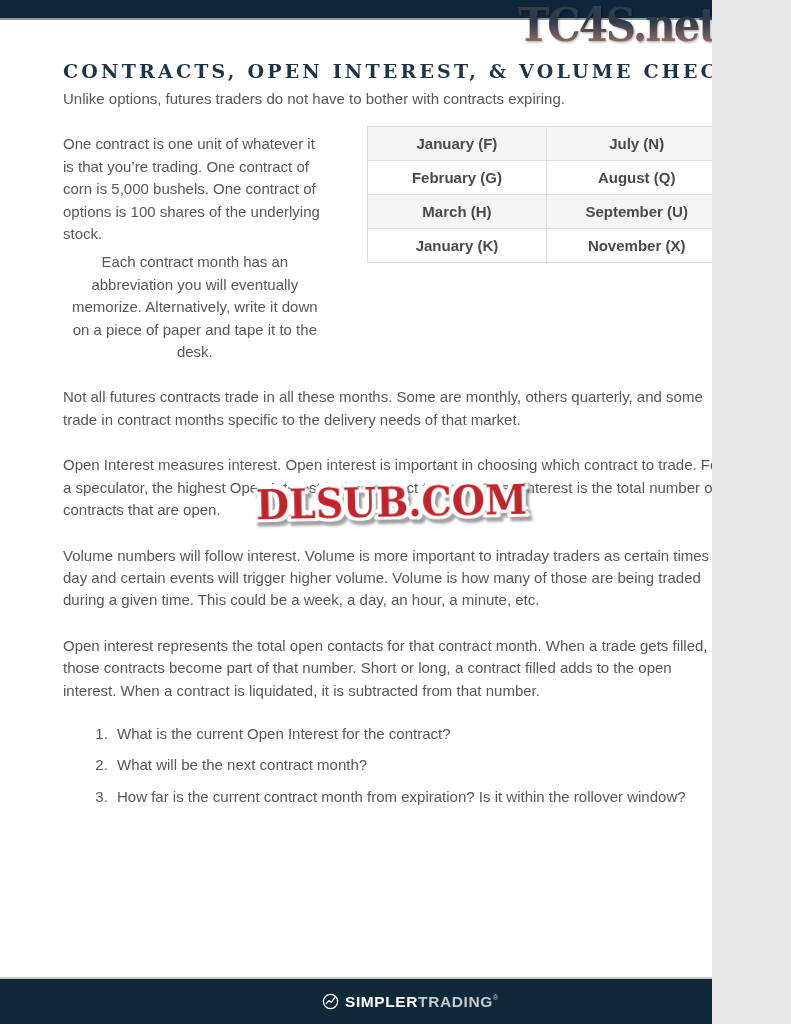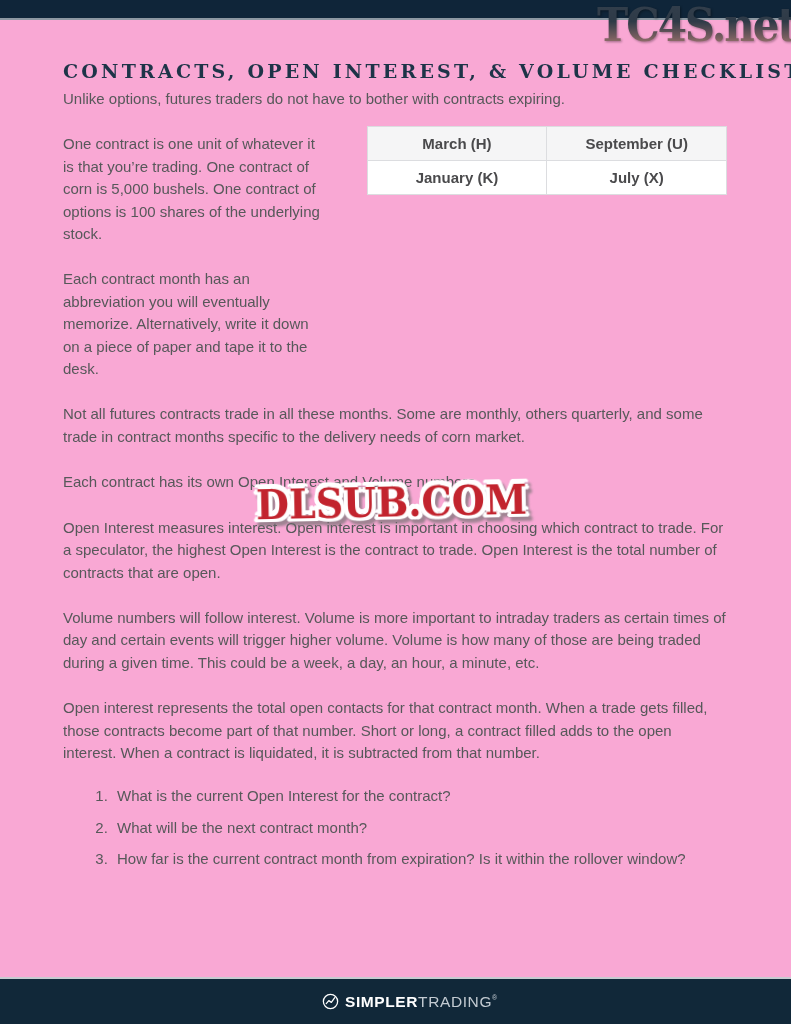--- a/index.html
+++ b/index.html
@@ -1,19 +1,19 @@
 <!DOCTYPE html>
 <html><head>
 <meta charset="utf-8">
 <style>
   * { margin:0; padding:0; box-sizing:border-box; }
   html,body { background:#e8e8e8; }
   .page {
-    position:relative; width:791px; height:1024px;
-    background:#f9a8d4; overflow:hidden;
+    position:relative; width:712px; height:1024px;
+    background:#ffffff; overflow:hidden;
     font-family:"Liberation Sans","DejaVu Sans",sans-serif;
     color:#57585a;
   }
   
   .topbar {
     position:absolute; top:0; left:0; right:0; height:20px;
     background:#0f2539; border-bottom:2px solid #8d98a2;
   }
   
   .wm-tc4s {
@@ -32,21 +32,21 @@
   h1.title {
     font-family:"DejaVu Serif",serif; font-weight:700;
     font-size:19px; letter-spacing:3.2px; color:#1e3448;
     white-space:nowrap;
   }
   p.para { font-size:15px; line-height:22.4px; color:#57585a; margin-top:23px; }
   p.intro { margin-top:6px; }
   .two-col { display:flex; margin-top:16px;gap:40px; }
   .left-col { width:278px; padding-top:7px; }
   .left-col p { font-size:15px; line-height:22.4px; color:#57585a; }
-  .left-col p + p { margin-top:23px; }
+  .left-col p + p { margin-top:6px;text-align:center; }
   table.months {
     margin-left:auto; width:380px; border-collapse:collapse;
     align-self:flex-start;
   }
   table.months td {
     width:50%; border:1px solid #dcdde0; background:#ffffff;
     text-align:center; font-weight:700; font-size:15px;
     color:#4a4a4c; padding:5px 8px; height:34px;
   }
   table.months tr:nth-child(odd) td { background:#f5f5f6; }
@@ -73,21 +73,21 @@
   .footer {
     position:absolute; left:0; right:0; bottom:0; height:47px;
     background:#112839; border-top:2px solid #c6cbd0;
   }
   .logo {
     position:absolute; left:322px; top:50%; transform:translateY(-50%);
     display:flex; align-items:center; gap:6px; white-space:nowrap;
   }
   .logo-text { font-size:15.5px; letter-spacing:0.6px; }
   .logo-simpler { color:#ffffff; font-weight:700; }
-  .logo-trading { color:#c3cbd2; font-weight:400; }
+  .logo-trading { color:#c3cbd2; font-weight:700; }
   .logo-reg { color:#c3cbd2; font-size:7px; vertical-align:7px; }
 </style>
 </head>
 <body>
 
 <div class="page">
 
   <div class="topbar"></div>
 
   <div class="wm-tc4s">TC4S.net</div>
@@ -99,34 +99,41 @@
     <p class="para intro">Unlike options, futures traders do not have to bother with contracts expiring.</p>
 
     <div class="two-col">
       <div class="left-col">
         <p>One contract is one unit of whatever it is that you’re trading. One contract of corn is 5,000 bushels. One contract of options is 100 shares of the underlying stock.</p>
         <p>Each contract month has an abbreviation you will eventually memorize. Alternatively, write it down on a piece of paper and tape it to the desk.</p>
       </div>
       <table class="months">
         <tbody>
           <tr>
+            <td>January (F)</td>
+            <td>July (N)</td>
+          </tr>
+          <tr>
+            <td>February (G)</td>
+            <td>August (Q)</td>
+          </tr>
+          <tr>
             <td>March (H)</td>
             <td>September (U)</td>
           </tr>
           <tr>
             <td>January (K)</td>
-            <td>July (X)</td>
+            <td>November (X)</td>
           </tr>
         </tbody>
       </table>
     </div>
 
-    <p class="para">Not all futures contracts trade in all these months. Some are monthly, others quarterly, and some trade in contract months specific to the delivery needs of corn market.</p>
+    <p class="para">Not all futures contracts trade in all these months. Some are monthly, others quarterly, and some trade in contract months specific to the delivery needs of that market.</p>
 
-    <p class="para">Each contract has its own Open Interest and Volume numbers.</p>
 
     <p class="para">Open Interest measures interest. Open interest is important in choosing which contract to trade. For a speculator, the highest Open Interest is the contract to trade. Open Interest is the total number of contracts that are open.</p>
 
     <p class="para">Volume numbers will follow interest. Volume is more important to intraday traders as certain times of day and certain events will trigger higher volume. Volume is how many of those are being traded during a given time. This could be a week, a day, an hour, a minute, etc.</p>
 
     <p class="para">Open interest represents the total open contacts for that contract month. When a trade gets filled, those contracts become part of that number. Short or long, a contract filled adds to the open interest. When a contract is liquidated, it is subtracted from that number.</p>
 
 
 
     <ol class="checklist">

